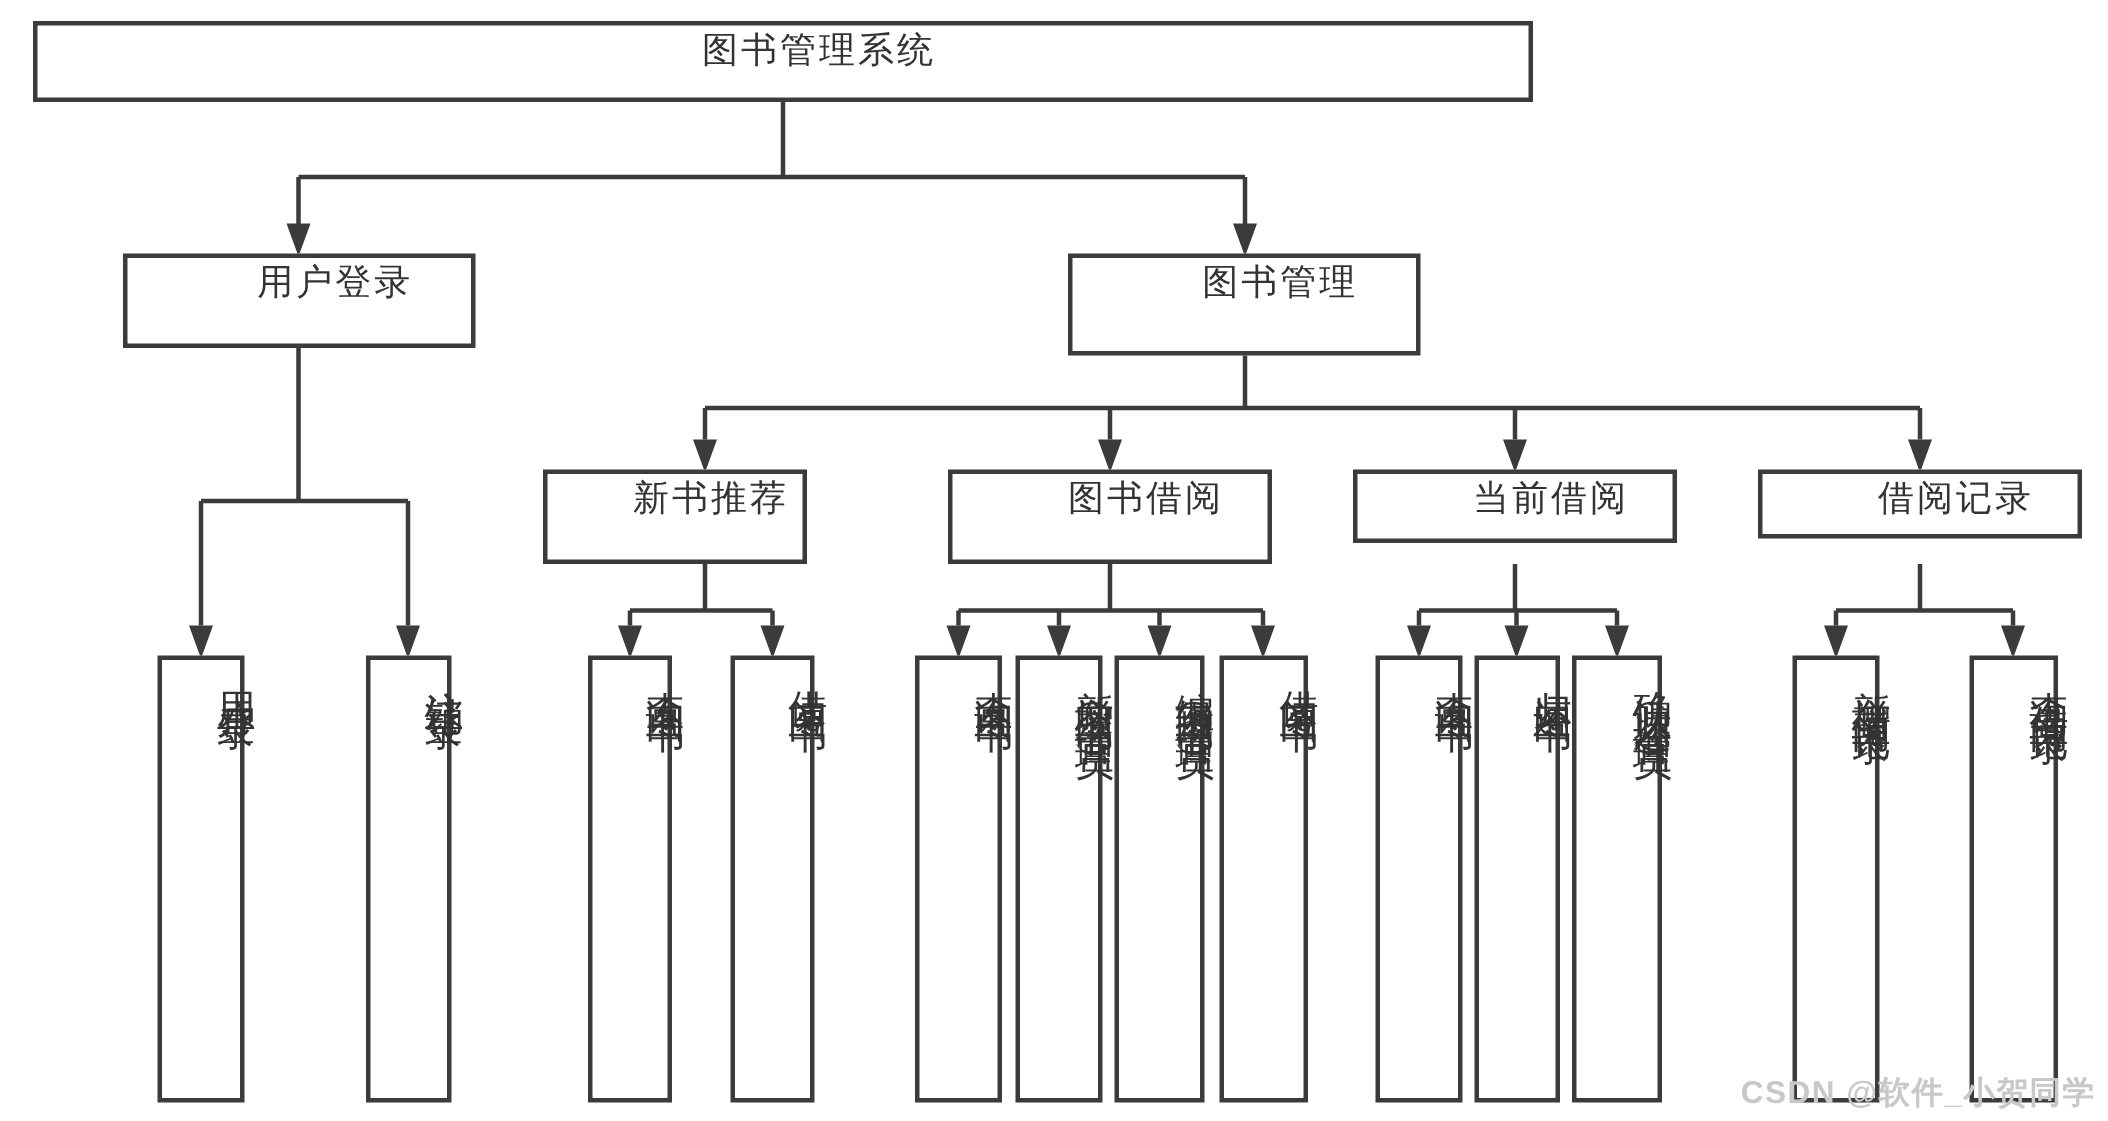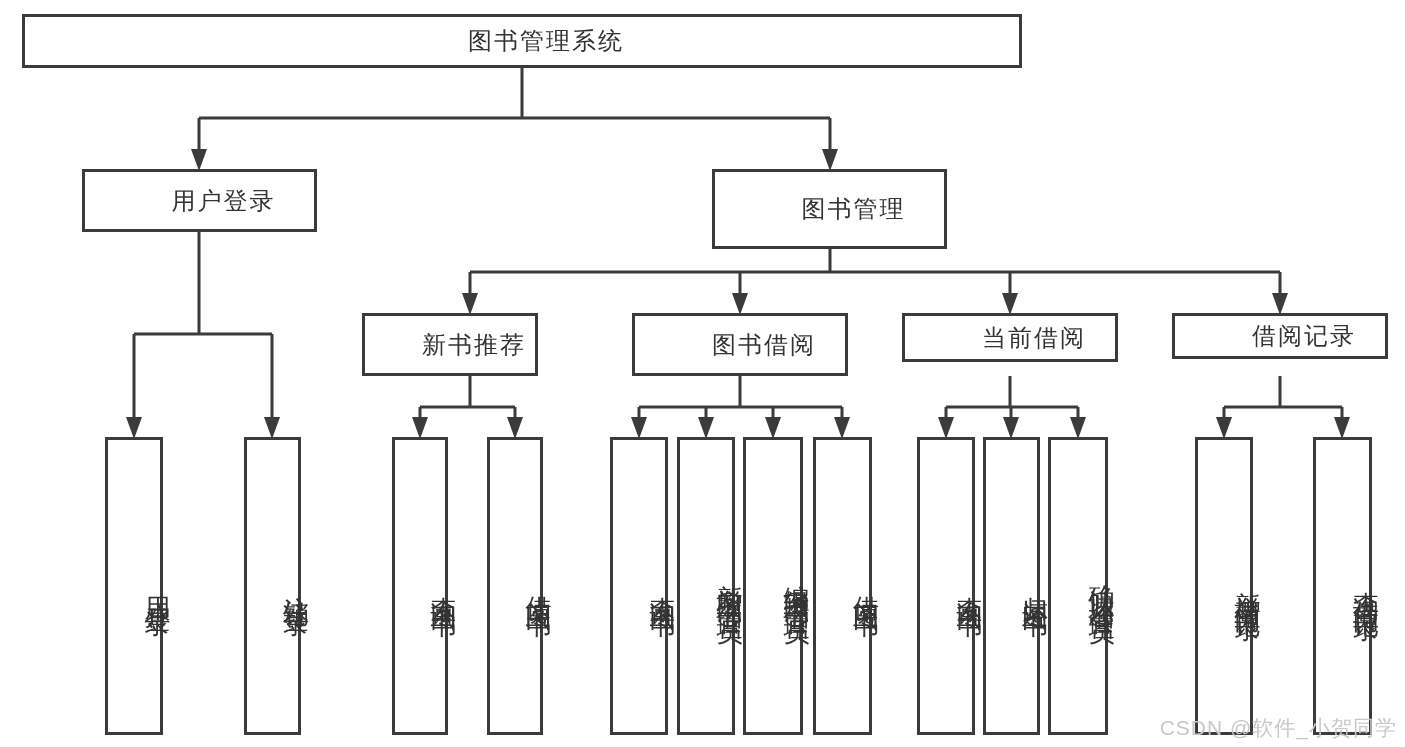--- a/index.html
+++ b/index.html
@@ -13,21 +13,20 @@
     overflow: hidden;
   }
   .connectors { position: absolute; left: 0; top: 0; width: 1405px; height: 747px; }
   .connectors .lines  { fill: none; stroke: var(--line, #3b3b3b); stroke-width: 3; }
   .connectors .arrows { fill: var(--line, #3b3b3b); stroke: none; }
   .box {
     position: absolute;
     background: var(--box-bg, #ffffff);
     border: 3px solid var(--line, #3b3b3b);
     display: flex;
-    align-items: center;
     justify-content: center;
     color: var(--text, #333333);
     padding-left: 48px;
   }
   .box.h .lbl {
     font-size: 24px;
     letter-spacing: 2px;
     white-space: nowrap;
   }
   .box.v .lbl {
@@ -40,20 +39,21 @@
   .leaf { top: 437px; height: 298px; }
   .watermark {
     position: absolute;
     right: 8px;
     bottom: 5px;
     font-size: 21px;
     letter-spacing: 1px;
     color: var(--watermark, #c8c8c8);
     white-space: nowrap;
     z-index: 5;
+    font-weight: bold;
   }
 </style>
 </head>
 <body>
 
 <div class="canvas">
 
   <svg class="connectors" width="1405" height="747" viewBox="0 0 1405 747" xmlns="http://www.w3.org/2000/svg">
     <path class="lines" d="
       M522 68 V118  M199 118 H830  M199 118 V151  M830 118 V151
@@ -76,21 +76,21 @@
       M1334 417 L1350 417 L1342 439 Z"></path>
   </svg>
 
   <div class="box h" style="left:22px; top:14px; width:1000px; height:54px">
     <span class="lbl">图书管理系统</span>
   </div>
 
   <div class="box h" style="left:82px; top:169px; width:235px; height:63px">
     <span class="lbl">用户登录</span>
   </div>
-  <div class="box h" style="left:712px; top:169px; width:235px; height:80px">
+  <div class="box h" style="left:712px; top:169px; width:235px; height:68px">
     <span class="lbl">图书管理</span>
   </div>
 
   <div class="box h" style="left:362px; top:313px; width:176px; height:63px">
     <span class="lbl">新书推荐</span>
   </div>
   <div class="box h" style="left:632px; top:313px; width:216px; height:63px">
     <span class="lbl">图书借阅</span>
   </div>
   <div class="box h" style="left:902px; top:313px; width:216px; height:49px">

